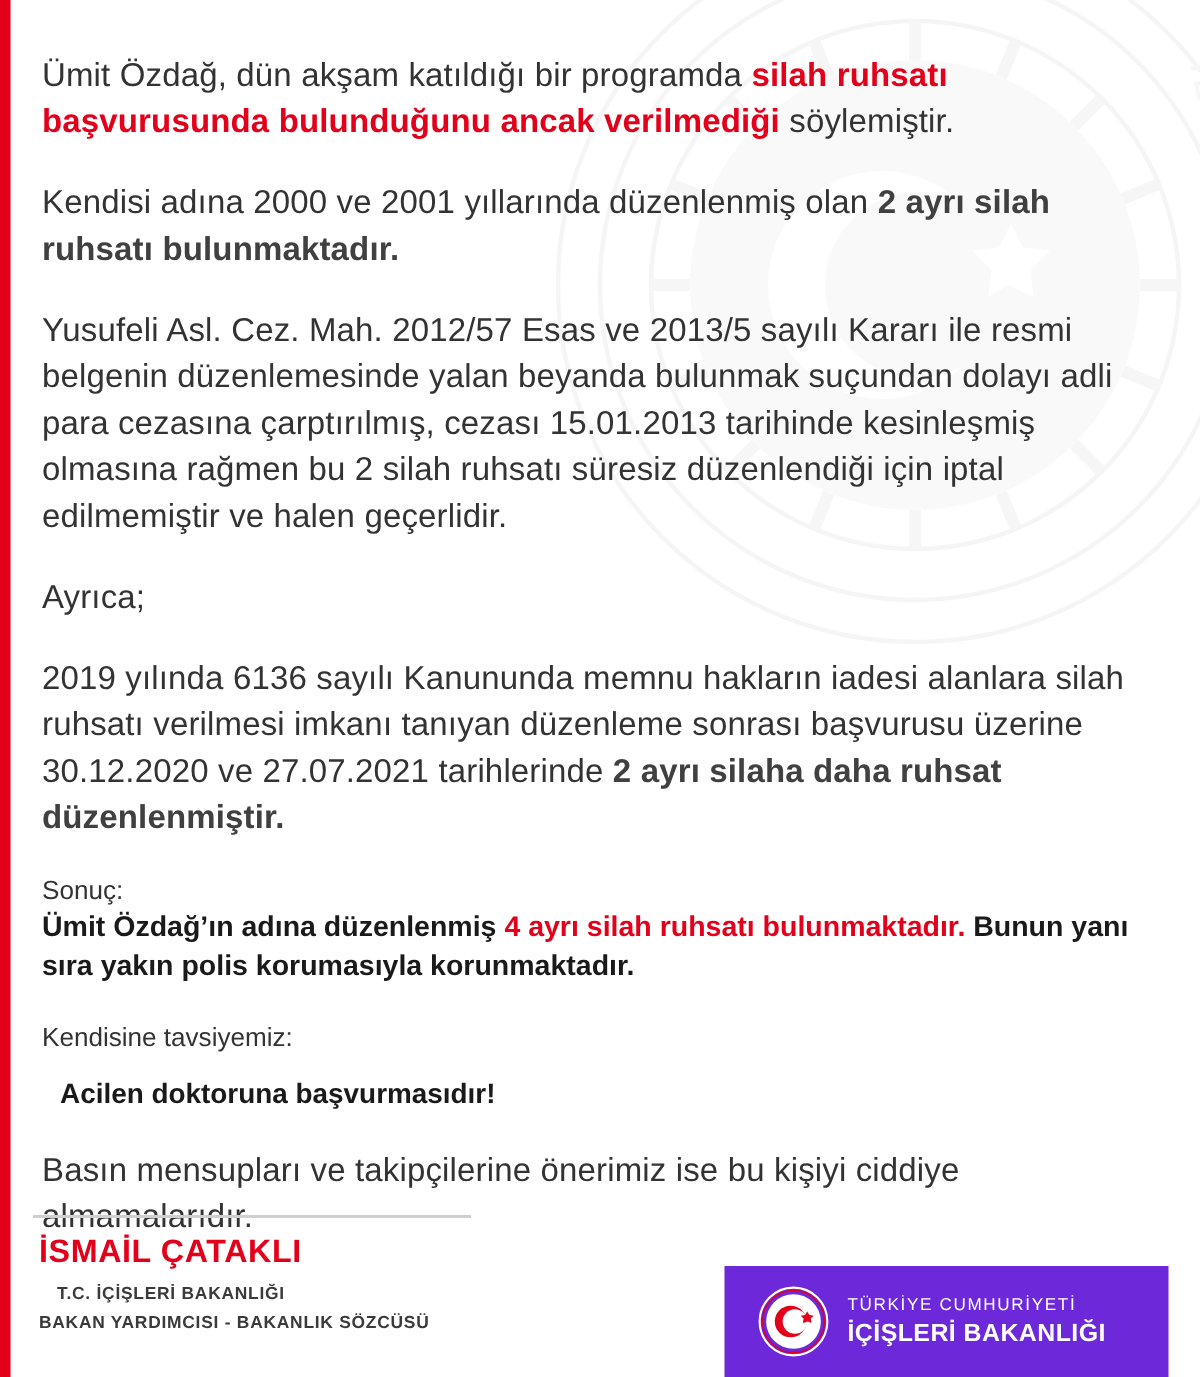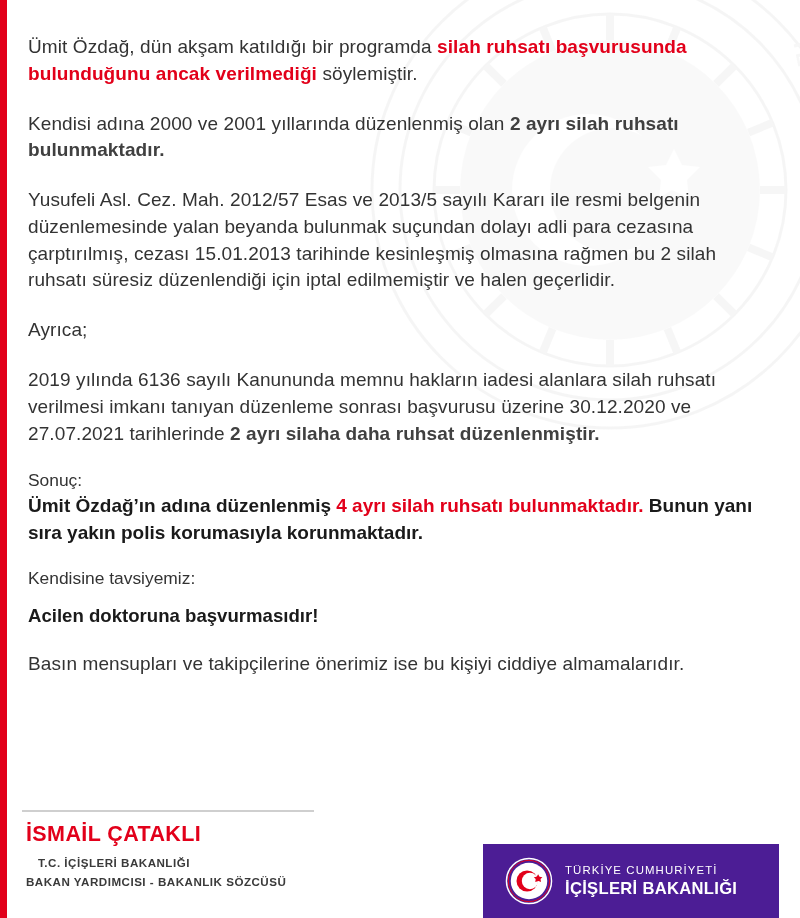--- a/index.html
+++ b/index.html
@@ -44,21 +44,21 @@
   .sheet {
     position: relative;
     z-index: 2;
     padding: 34px 44px 0 28px;
     box-sizing: border-box;
     width: 800px;
   }
 
   p.para {
     margin: 0 0 23px 0;
-    font-size: 19px;
+    font-size: 22px;
     line-height: 1.41;
     color: #333333;
     letter-spacing: 0.1px;
   }
   p.para:last-child { margin-bottom: 0; }
 
   .lead {
     font-size: 19.4px;
     line-height: 1.37;
     margin-bottom: 26px;
@@ -76,21 +76,21 @@
     line-height: 1.38;
     font-weight: bold;
     margin: 0;
     color: #1a1a1a;
   }
   .advice-block { margin-bottom: 24px; }
   .advice-label { font-size: 17.4px; margin: 0 0 16px 0; color: #333; }
   .advice-text {
     font-size: 18.6px;
     font-weight: bold;
-    margin: 0;
+    margin: 12px;
     color: #1a1a1a;
   }
 
   
   .footer {
     position: absolute;
     left: 0;
     bottom: 0;
     width: 779px;
     height: 108px;
@@ -130,21 +130,21 @@
     letter-spacing: 0.5px;
     margin: 0;
   }
 
   .brand {
     position: absolute;
     right: 0;
     bottom: 0;
     width: 296px;
     height: 74px;
-    background: #4c1d95;
+    background: #6d28d9;
     display: flex;
     align-items: center;
     padding-left: 22px;
     box-sizing: border-box;
   }
   .brand-logo {
     width: 48px;
     height: 48px;
     flex: 0 0 48px;
     margin-right: 12px;

